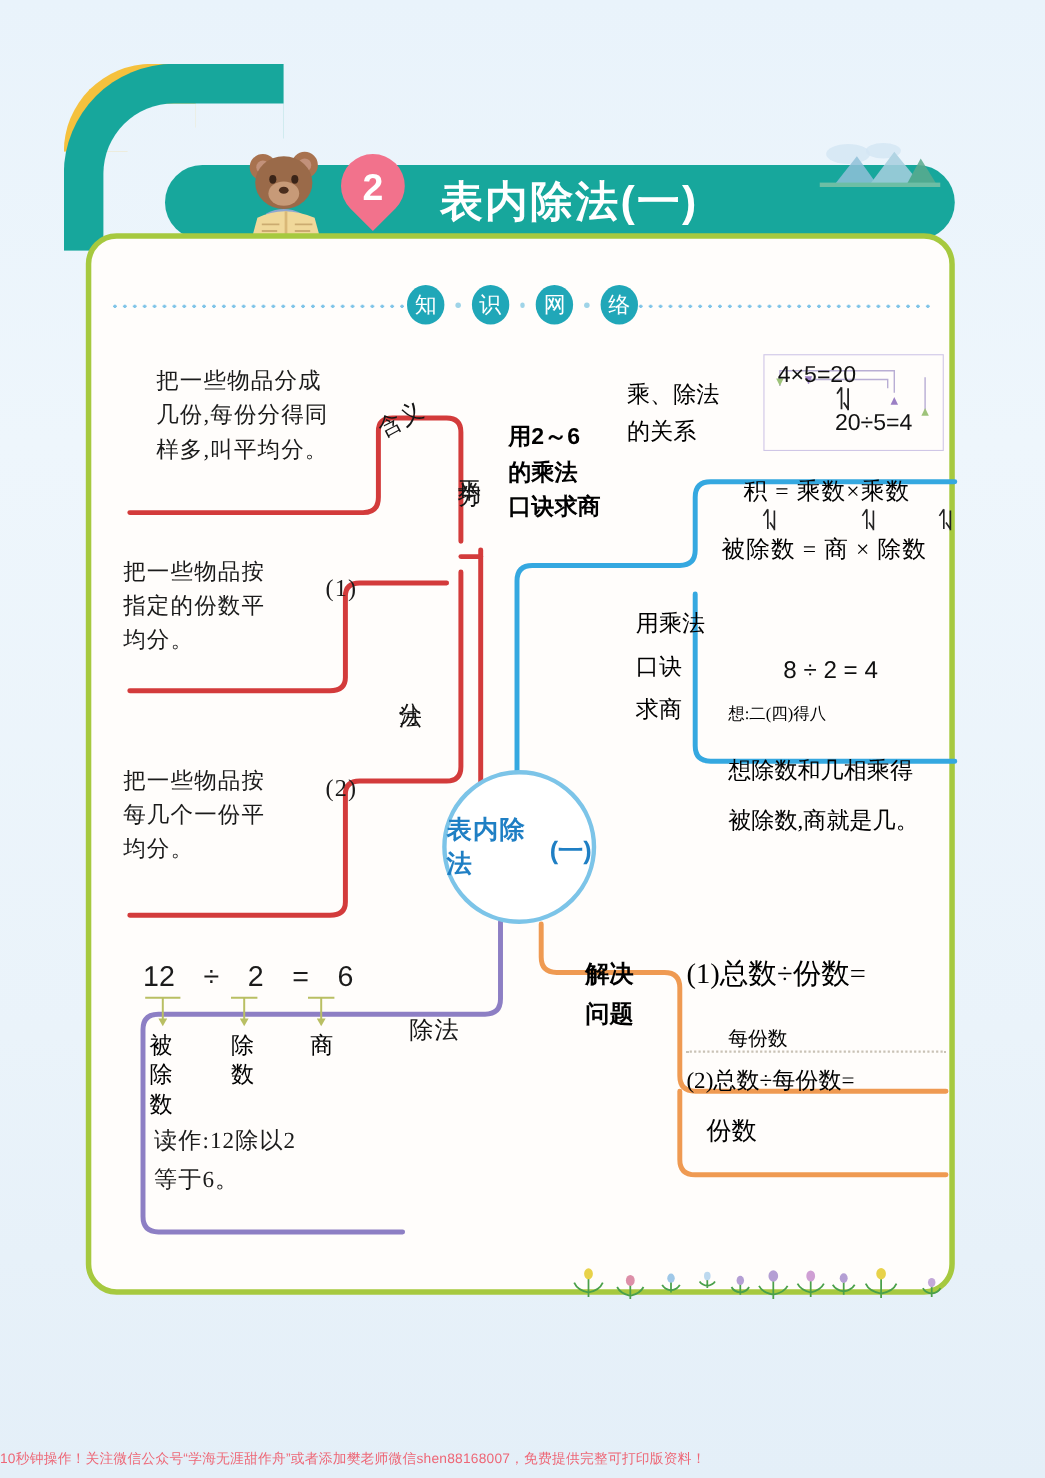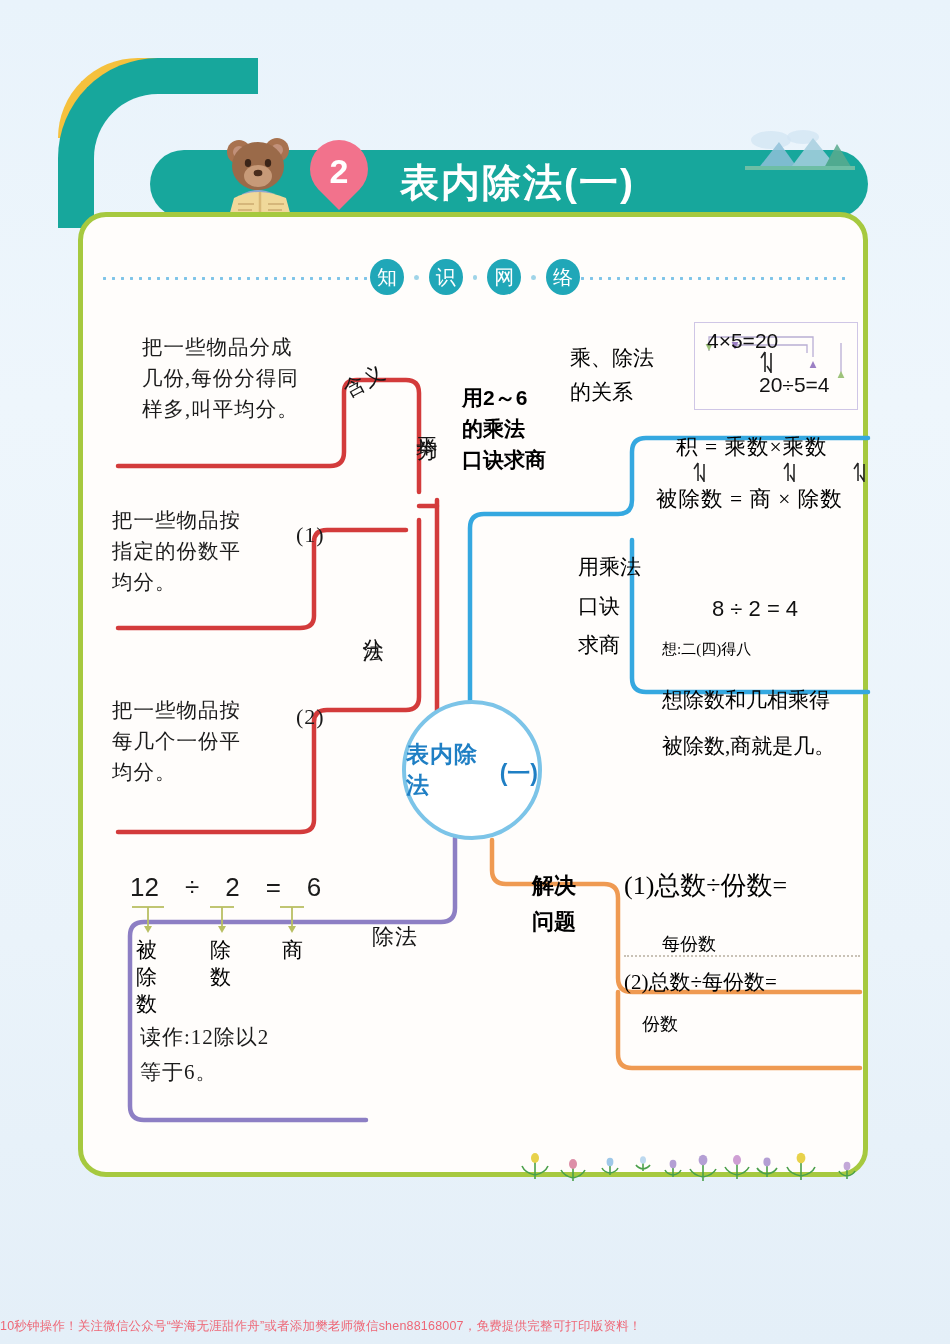--- a/index.html
+++ b/index.html
@@ -319,21 +319,21 @@
 
   <div style="position:absolute; left:520px; top:868px; font-size:22px; line-height:1.65; font-weight:bold;margin-left:12px;">
     <div>解决</div>
     <div>问题</div>
   </div>
 
   <div style="position:absolute; left:624px; top:868px; font-size:26px;">(1)总数÷份数=</div>
   <div style="position:absolute; left:662px; top:912px; font-size:18px;margin-top:20px;">每份数</div>
   <div class="dotted-sep" style="left:624px; top:955px; width:236px;"></div>
   <div style="position:absolute; left:624px; top:968px; font-size:21px;">(2)总数÷每份数=</div>
-  <div style="position:absolute; left:642px; top:1012px; font-size:18px;">份数</div>
+  <div style="position:absolute; left:642px; top:1012px; font-size:23px;">份数</div>
 
   <svg class="flowers" viewBox="0 0 345 50">
     <g stroke="#4aa04a" stroke-width="1.6" fill="none">
       <path d="M20 44 V26 M20 40 q-10 -2 -13 -9 M20 40 q10 -2 13 -9"></path>
       <path d="M58 46 V32 M58 43 q-9 -2 -12 -8 M58 43 q9 -2 12 -8"></path>
       <path d="M95 40 V30 M95 38 q-6 -1 -8 -5 M95 38 q6 -1 8 -5"></path>
       <path d="M128 36 V28 M128 34 q-5 -1 -7 -4 M128 34 q5 -1 7 -4"></path>
       <path d="M158 42 V32 M158 40 q-6 -1 -8 -5 M158 40 q6 -1 8 -5"></path>
       <path d="M188 46 V28 M188 42 q-10 -2 -13 -8 M188 42 q10 -2 13 -8"></path>
       <path d="M222 44 V28 M222 40 q-9 -2 -12 -8 M222 40 q9 -2 12 -8"></path>

